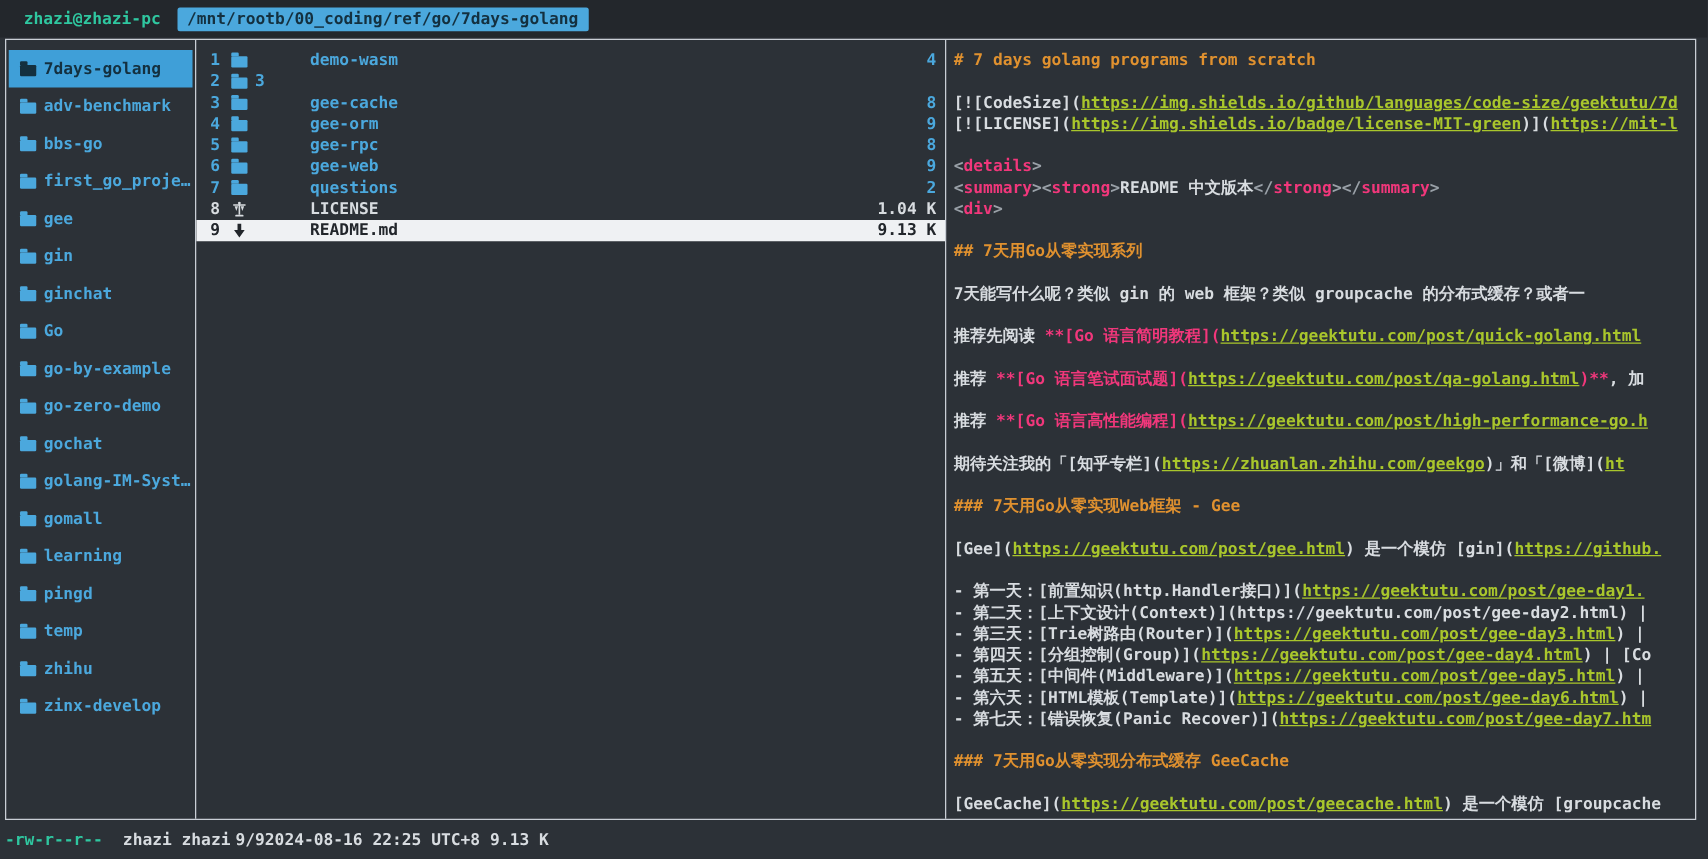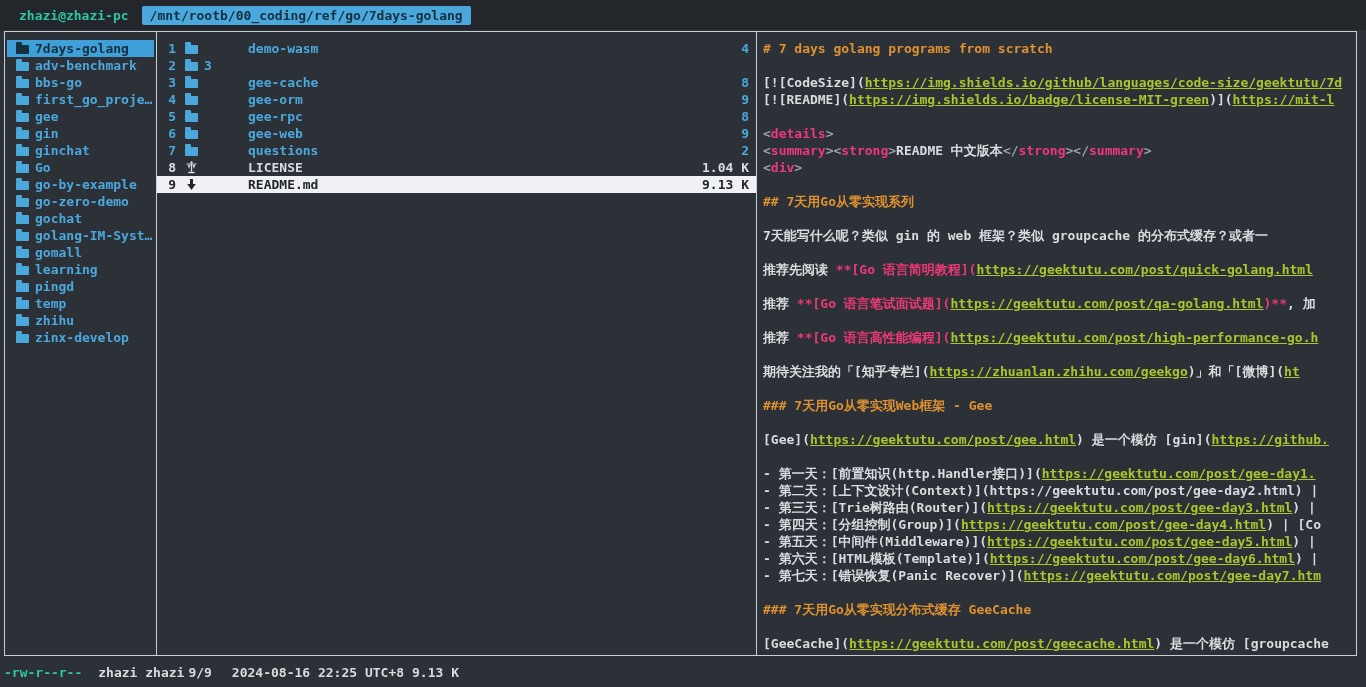--- a/index.html
+++ b/index.html
@@ -23,21 +23,21 @@
     padding:2px 8px;border-radius:2px;white-space:pre;}
   
   .mainbox{position:absolute;left:4px;top:31px;width:1353px;height:625px;
     border:1px solid var(--border);}
   .vdiv{position:absolute;top:0;width:1px;height:100%;background:var(--border);}
   .pane{position:absolute;top:0;height:100%;overflow:hidden;padding-top:8px;}
   .pane-side{left:0;width:151px;}
   .pane-files{left:152px;width:599px;}
   .pane-preview{left:752px;width:599px;padding-left:6px;}
   
-  .side-row{height:17px;display:flex;align-items:center;color:var(--blue);
+  .side-row{height:30px;display:flex;align-items:center;color:var(--blue);
     padding-left:9px;margin:0 2px;white-space:pre;}
   .side-row.sel{background:var(--blue-sel);color:var(--on-blue);}
   .side-label{margin-left:6px;}
   .file-row{height:17px;display:flex;align-items:center;padding-left:10px;white-space:pre;}
   .file-row.dir{color:var(--blue);}
   .file-row.file{color:var(--fg);}
   .file-row.sel{background:var(--sel-bg);color:var(--sel-fg);}
   .fnum{width:9px;text-align:right;margin-right:9px;}
   .fname{flex:1;overflow:hidden;margin-left:44px;}
   .finfo{text-align:right;margin-right:7px;}
@@ -55,21 +55,21 @@
   .c-d{color:var(--dim);}
   .c-o{color:var(--orange);}
   .c-k{color:var(--pink);text-align:right;}
   .c-g{color:var(--green);text-decoration:underline;}
   
   .statusbar{position:absolute;left:0;top:657px;width:1136px;height:30px;
     display:flex;align-items:center;padding-left:4px;white-space:pre;}
   .perm{color:var(--teal);}
   .sb{color:var(--fg);}
   .sb.owner{margin-left:16px;} .sb.pos{margin-left:4px;}
-  .sb.date{margin-left:20px;} .sb.size{margin-left:8px;}
+  .sb.date{} .sb.size{margin-left:8px;}
 </style>
 </head>
 <body>
 
 <div class="topbar">
   <span class="userhost">zhazi@zhazi-pc</span>
   <span class="pathchip">/mnt/rootb/00_coding/ref/go/7days-golang</span>
 
 </div>
 
@@ -117,21 +117,21 @@
         <div class="file-row file sel"><span class="fnum">9</span><span class="ic-svg"><svg viewBox="0 0 14 14">
               <path d="M5.4 1 h3.2 v5.4 h3 L7 13 2.4 6.4 h3 z"></path>
             </svg></span><span class="fname">README.md</span><span class="finfo">9.13 K</span></div>
       </div>
   </div>
   <div class="vdiv" style="left:751px;"></div>
   <div class="pane pane-preview" id="preview-pane">
       <div class="pline"><span class="c-o"># 7 days golang programs from scratch</span></div>
       <div class="pline"></div>
       <div class="pline"><span class="c-t">[![CodeSize](</span><span class="c-g">https://img.shields.io/github/languages/code-size/geektutu/7d</span></div>
-      <div class="pline"><span class="c-t">[![README](</span><span class="c-g">https://img.shields.io/badge/license-MIT-green</span><span class="c-t">)](</span><span class="c-g">https://mit-l</span></div>
+      <div class="pline"><span class="c-t">[![LICENSE](</span><span class="c-g">https://img.shields.io/badge/license-MIT-green</span><span class="c-t">)](</span><span class="c-g">https://mit-l</span></div>
       <div class="pline"></div>
       <div class="pline"><span class="c-d">&lt;</span><span class="c-k">details</span><span class="c-d">&gt;</span></div>
       <div class="pline"><span class="c-d">&lt;</span><span class="c-k">summary</span><span class="c-d">&gt;&lt;</span><span class="c-k">strong</span><span class="c-d">&gt;</span><span class="c-t">README 中文版本</span><span class="c-d">&lt;/</span><span class="c-k">strong</span><span class="c-d">&gt;&lt;/</span><span class="c-k">summary</span><span class="c-d">&gt;</span></div>
       <div class="pline"><span class="c-d">&lt;</span><span class="c-k">div</span><span class="c-d">&gt;</span></div>
       <div class="pline"></div>
       <div class="pline"><span class="c-o">## 7天用Go从零实现系列</span></div>
       <div class="pline"></div>
       <div class="pline"><span class="c-t">7天能写什么呢？类似 gin 的 web 框架？类似 groupcache 的分布式缓存？或者一</span></div>
       <div class="pline"></div>
       <div class="pline"><span class="c-t">推荐先阅读 </span><span class="c-k">**[Go 语言简明教程](</span><span class="c-g">https://geektutu.com/post/quick-golang.html</span></div>

